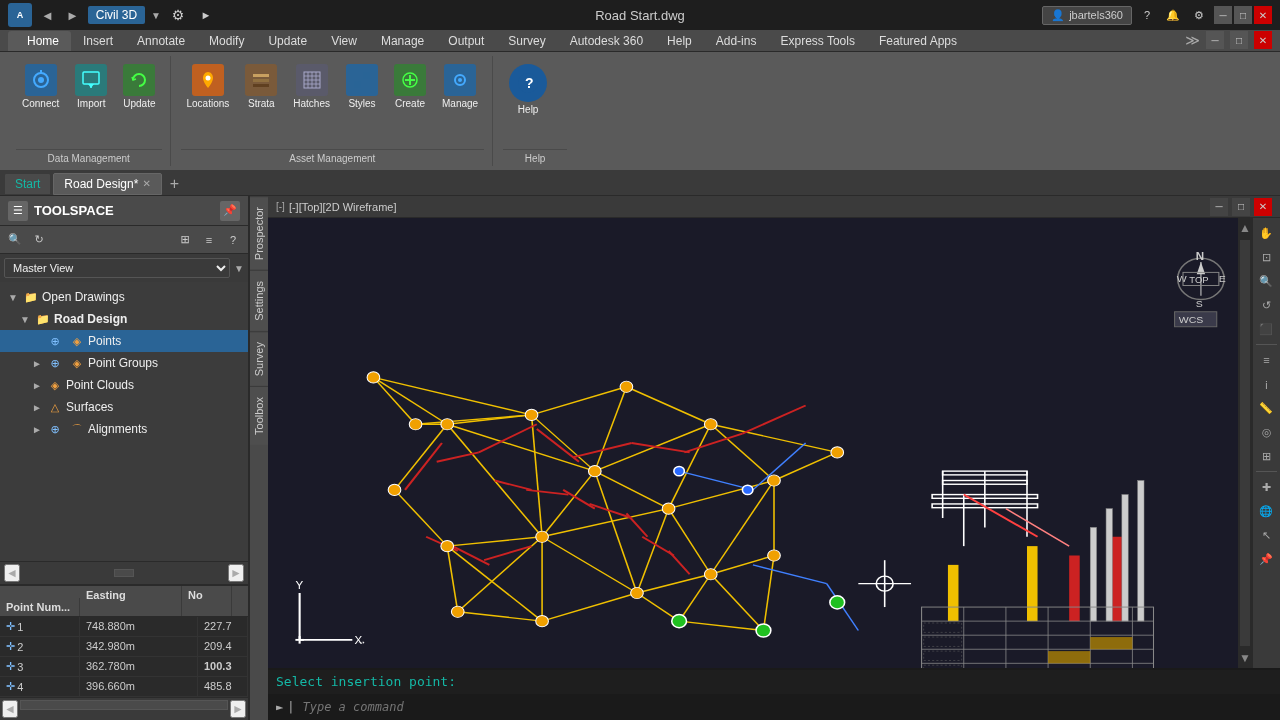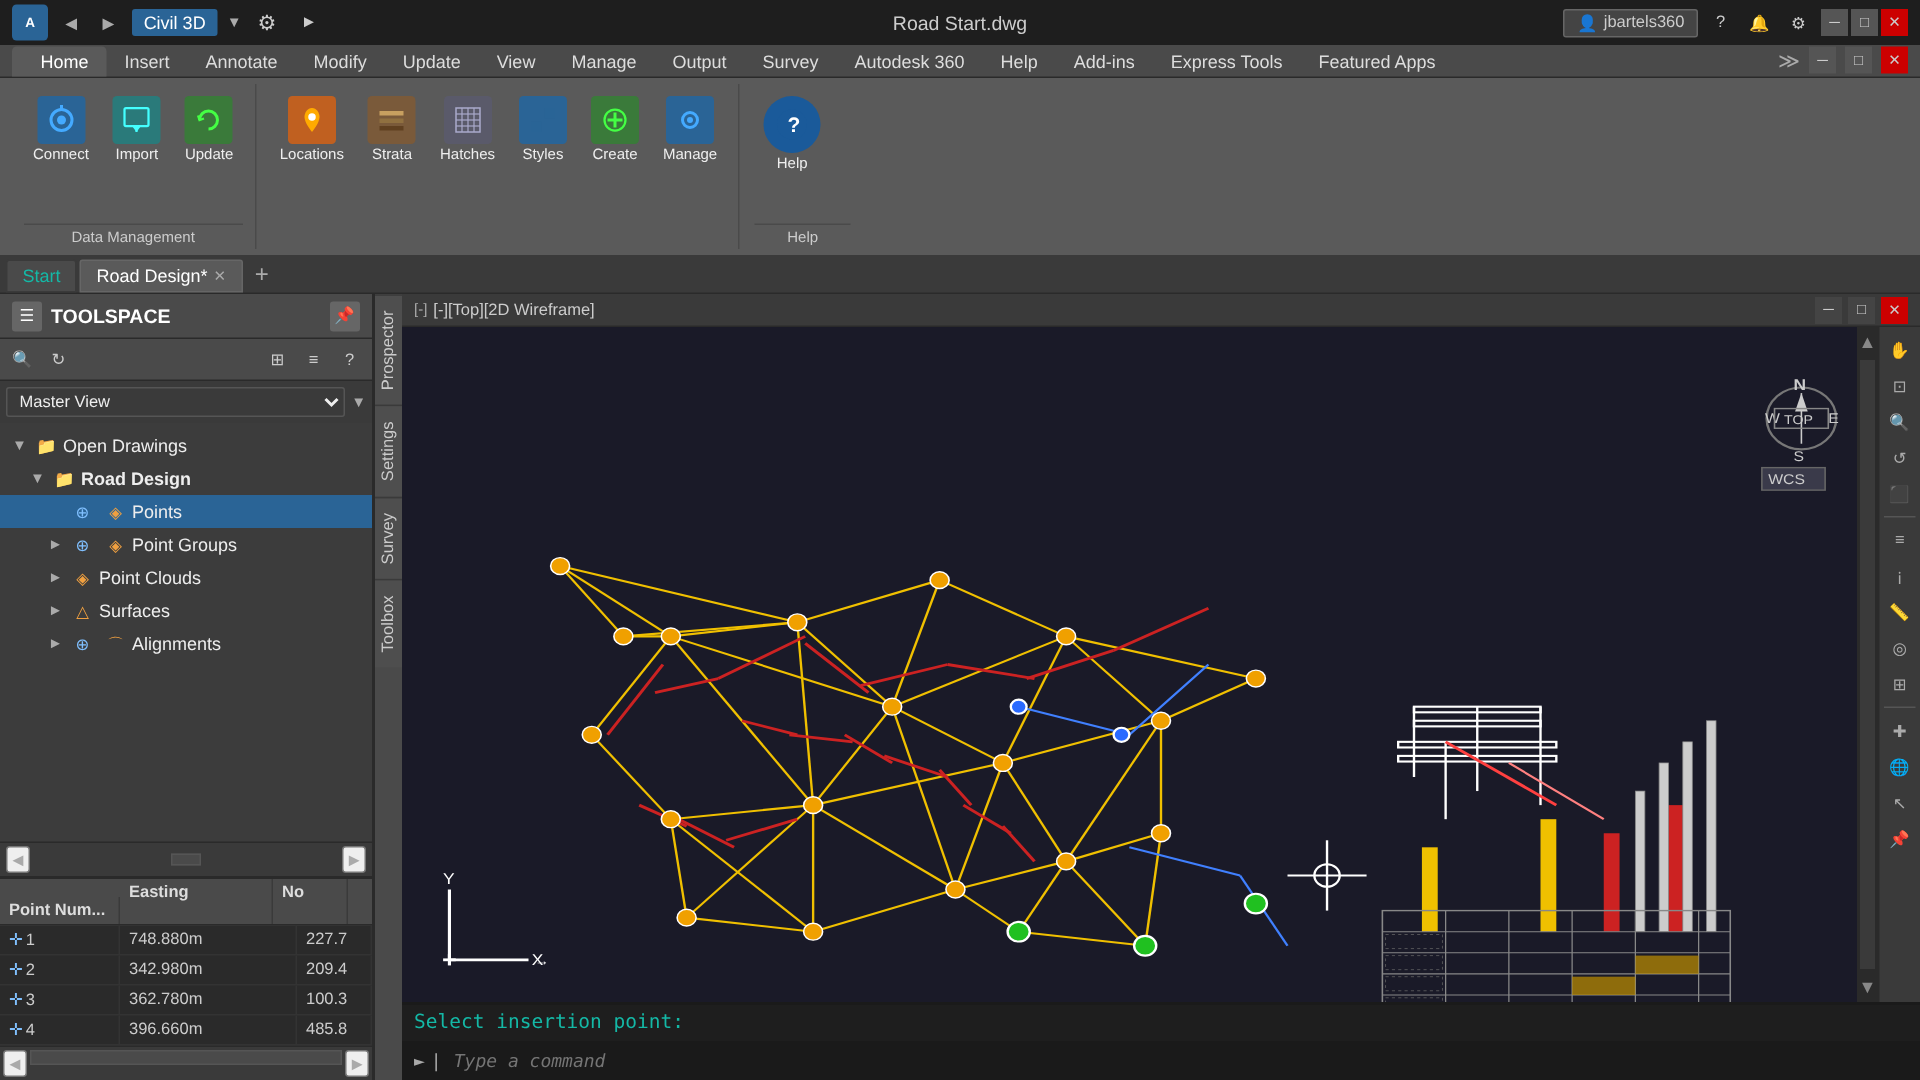--- a/index.html
+++ b/index.html
@@ -280,20 +280,21 @@
       <div class="ribbon-btn">
         <div class="icon icon-blue">
           <svg width="20" height="20" viewBox="0 0 20 20">
               <circle cx="10" cy="10" r="5" fill="none" stroke="#4af" stroke-width="2"></circle>
               <circle cx="10" cy="10" r="2" fill="#4af"></circle>
             </svg>
         </div>
         <span class="label">Manage</span>
       </div>
     </div>
+    <div class="ribbon-group-label">Asset Management</div>
   </div>
 
 
   <div class="ribbon-group" style="border-right:none;">
     <div class="ribbon-group-content">
       <div class="ribbon-btn">
         <div class="icon" style="background:#1a5a9a;width:38px;height:38px;border-radius:50%;">
           <svg width="24" height="24" viewBox="0 0 24 24">
               <circle cx="12" cy="12" r="10" fill="#1a5a9a"></circle>
               <text x="9" y="17" font-size="14" fill="#fff" font-weight="bold">?</text>
@@ -423,21 +424,21 @@
         <div class="grid-cell">342.980m</div>
         <div class="grid-cell" style="max-width:50px;">209.4</div>
       </div>
 
       <div class="grid-row">
         <div class="grid-cell" style="max-width:80px;display:flex;align-items:center;gap:2px;">
           <span style="color:#80c0ff;">✛</span>
           <span>3</span>
         </div>
         <div class="grid-cell">362.780m</div>
-        <div class="grid-cell" style="max-width:50px;">100.3</div>
+        <div class="grid-cell" style="max-width:50px;font-weight:bold;">100.3</div>
       </div>
 
       <div class="grid-row">
         <div class="grid-cell" style="max-width:80px;display:flex;align-items:center;gap:2px;">
           <span style="color:#80c0ff;">✛</span>
           <span>4</span>
         </div>
         <div class="grid-cell">396.660m</div>
         <div class="grid-cell" style="max-width:50px;">485.8</div>
       </div>

